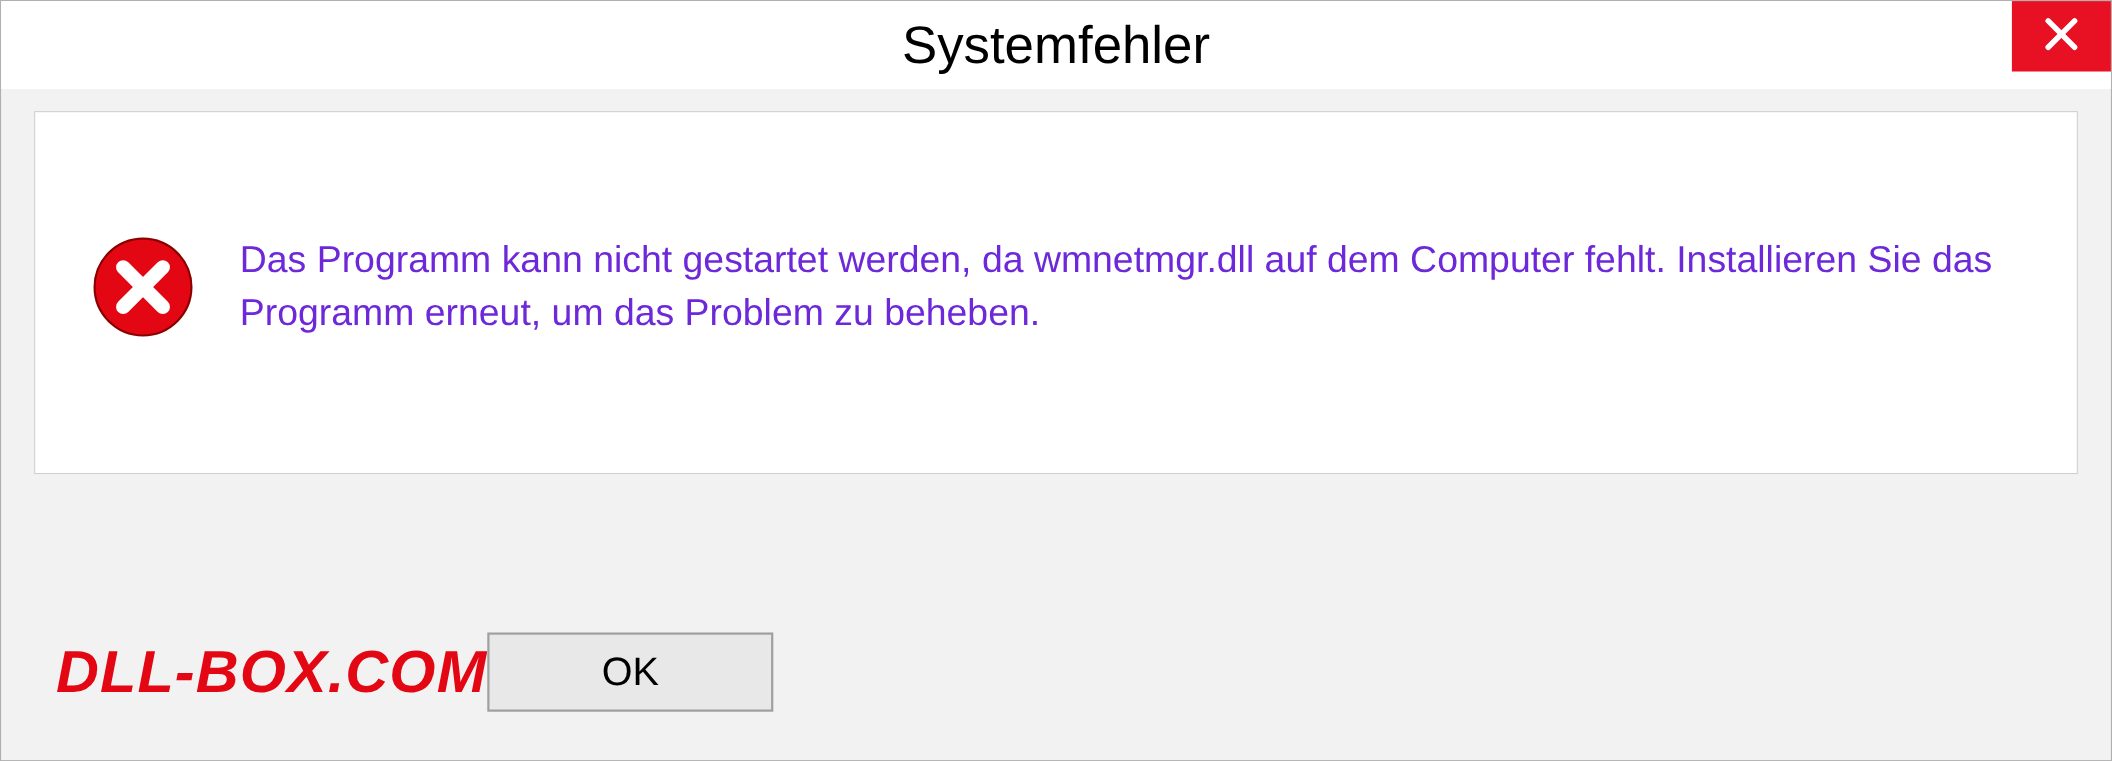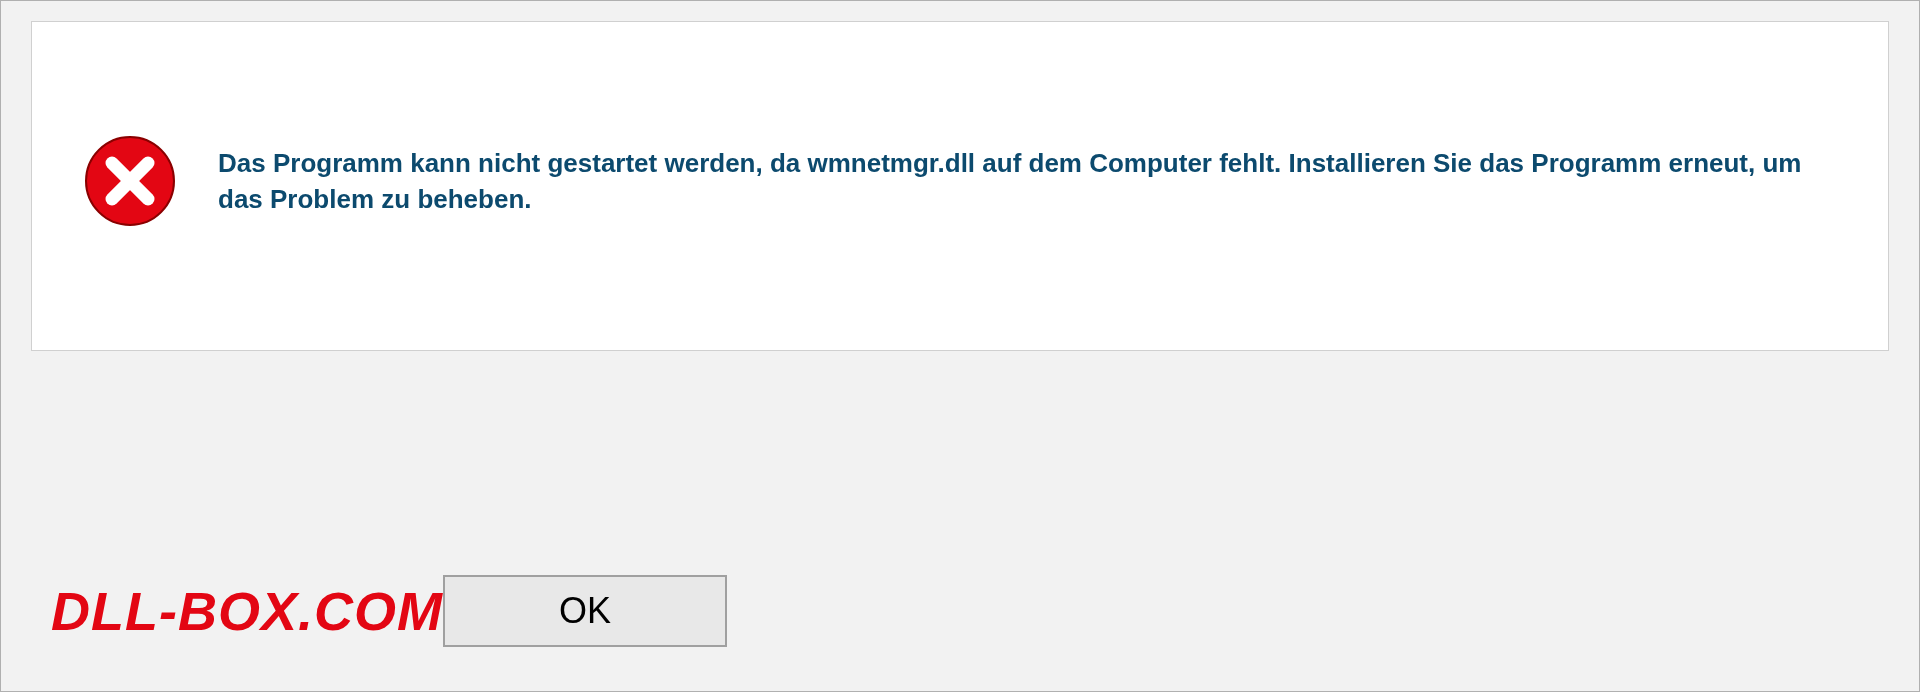--- a/index.html
+++ b/index.html
@@ -60,61 +60,72 @@
       align-items: center;
       gap: 40px;
       min-height: 330px;
     }
     .error-icon {
       flex-shrink: 0;
       width: 96px;
       height: 96px;
     }
     .error-message {
-      font-size: 26px;
+      font-size: 34px;
       line-height: 1.4;
-      color: #0c4a6e;
-      font-weight: 700;
+      color: #6d28d9;
+      font-weight: 400;
     }
     .footer-area {
       position: absolute;
       bottom: 0;
       left: 0;
       right: 0;
       height: 140px;
       display: flex;
       align-items: center;
       padding: 0 50px 20px 50px;
     }
     .watermark {
       font-size: 54px;
       font-weight: 900;
       color: #e30613;
       font-style: italic;
       letter-spacing: 1px;
       font-family: Arial, sans-serif;
     }
     .ok-button {
-      width: 284px;
+      width: 260px;
       height: 72px;
       background: #e8e8e8;
       border: 2px solid #a0a0a0;
       font-size: 36px;
       color: #000000;
       cursor: pointer;
       display: flex;
       align-items: center;
       justify-content: center;
       font-family: "Segoe UI", Arial, sans-serif;
     }
   </style>
 </head>
 <body>
 
 <div class="dialog-window">
+  <div class="title-bar">
+    <span class="title-text">Systemfehler</span>
+    <div class="close-button">
+      <span>
+        <svg viewBox="0 0 36 36">
+          <line x1="6" y1="6" x2="30" y2="30" stroke="#ffffff" stroke-width="5" stroke-linecap="round"></line>
+          <line x1="30" y1="6" x2="6" y2="30" stroke="#ffffff" stroke-width="5" stroke-linecap="round"></line>
+        </svg>
+      </span>
+    </div>
+  </div>
 
   <div class="content-panel">
     <div class="error-icon">
       <svg viewBox="0 0 96 96">
         <circle cx="48" cy="48" r="44" fill="#e30613"></circle>
         <circle cx="48" cy="48" r="44" fill="none" stroke="#8a0000" stroke-width="2"></circle>
         <line x1="30" y1="30" x2="66" y2="66" stroke="#ffffff" stroke-width="13" stroke-linecap="round"></line>
         <line x1="66" y1="30" x2="30" y2="66" stroke="#ffffff" stroke-width="13" stroke-linecap="round"></line>
       </svg>
     </div>

